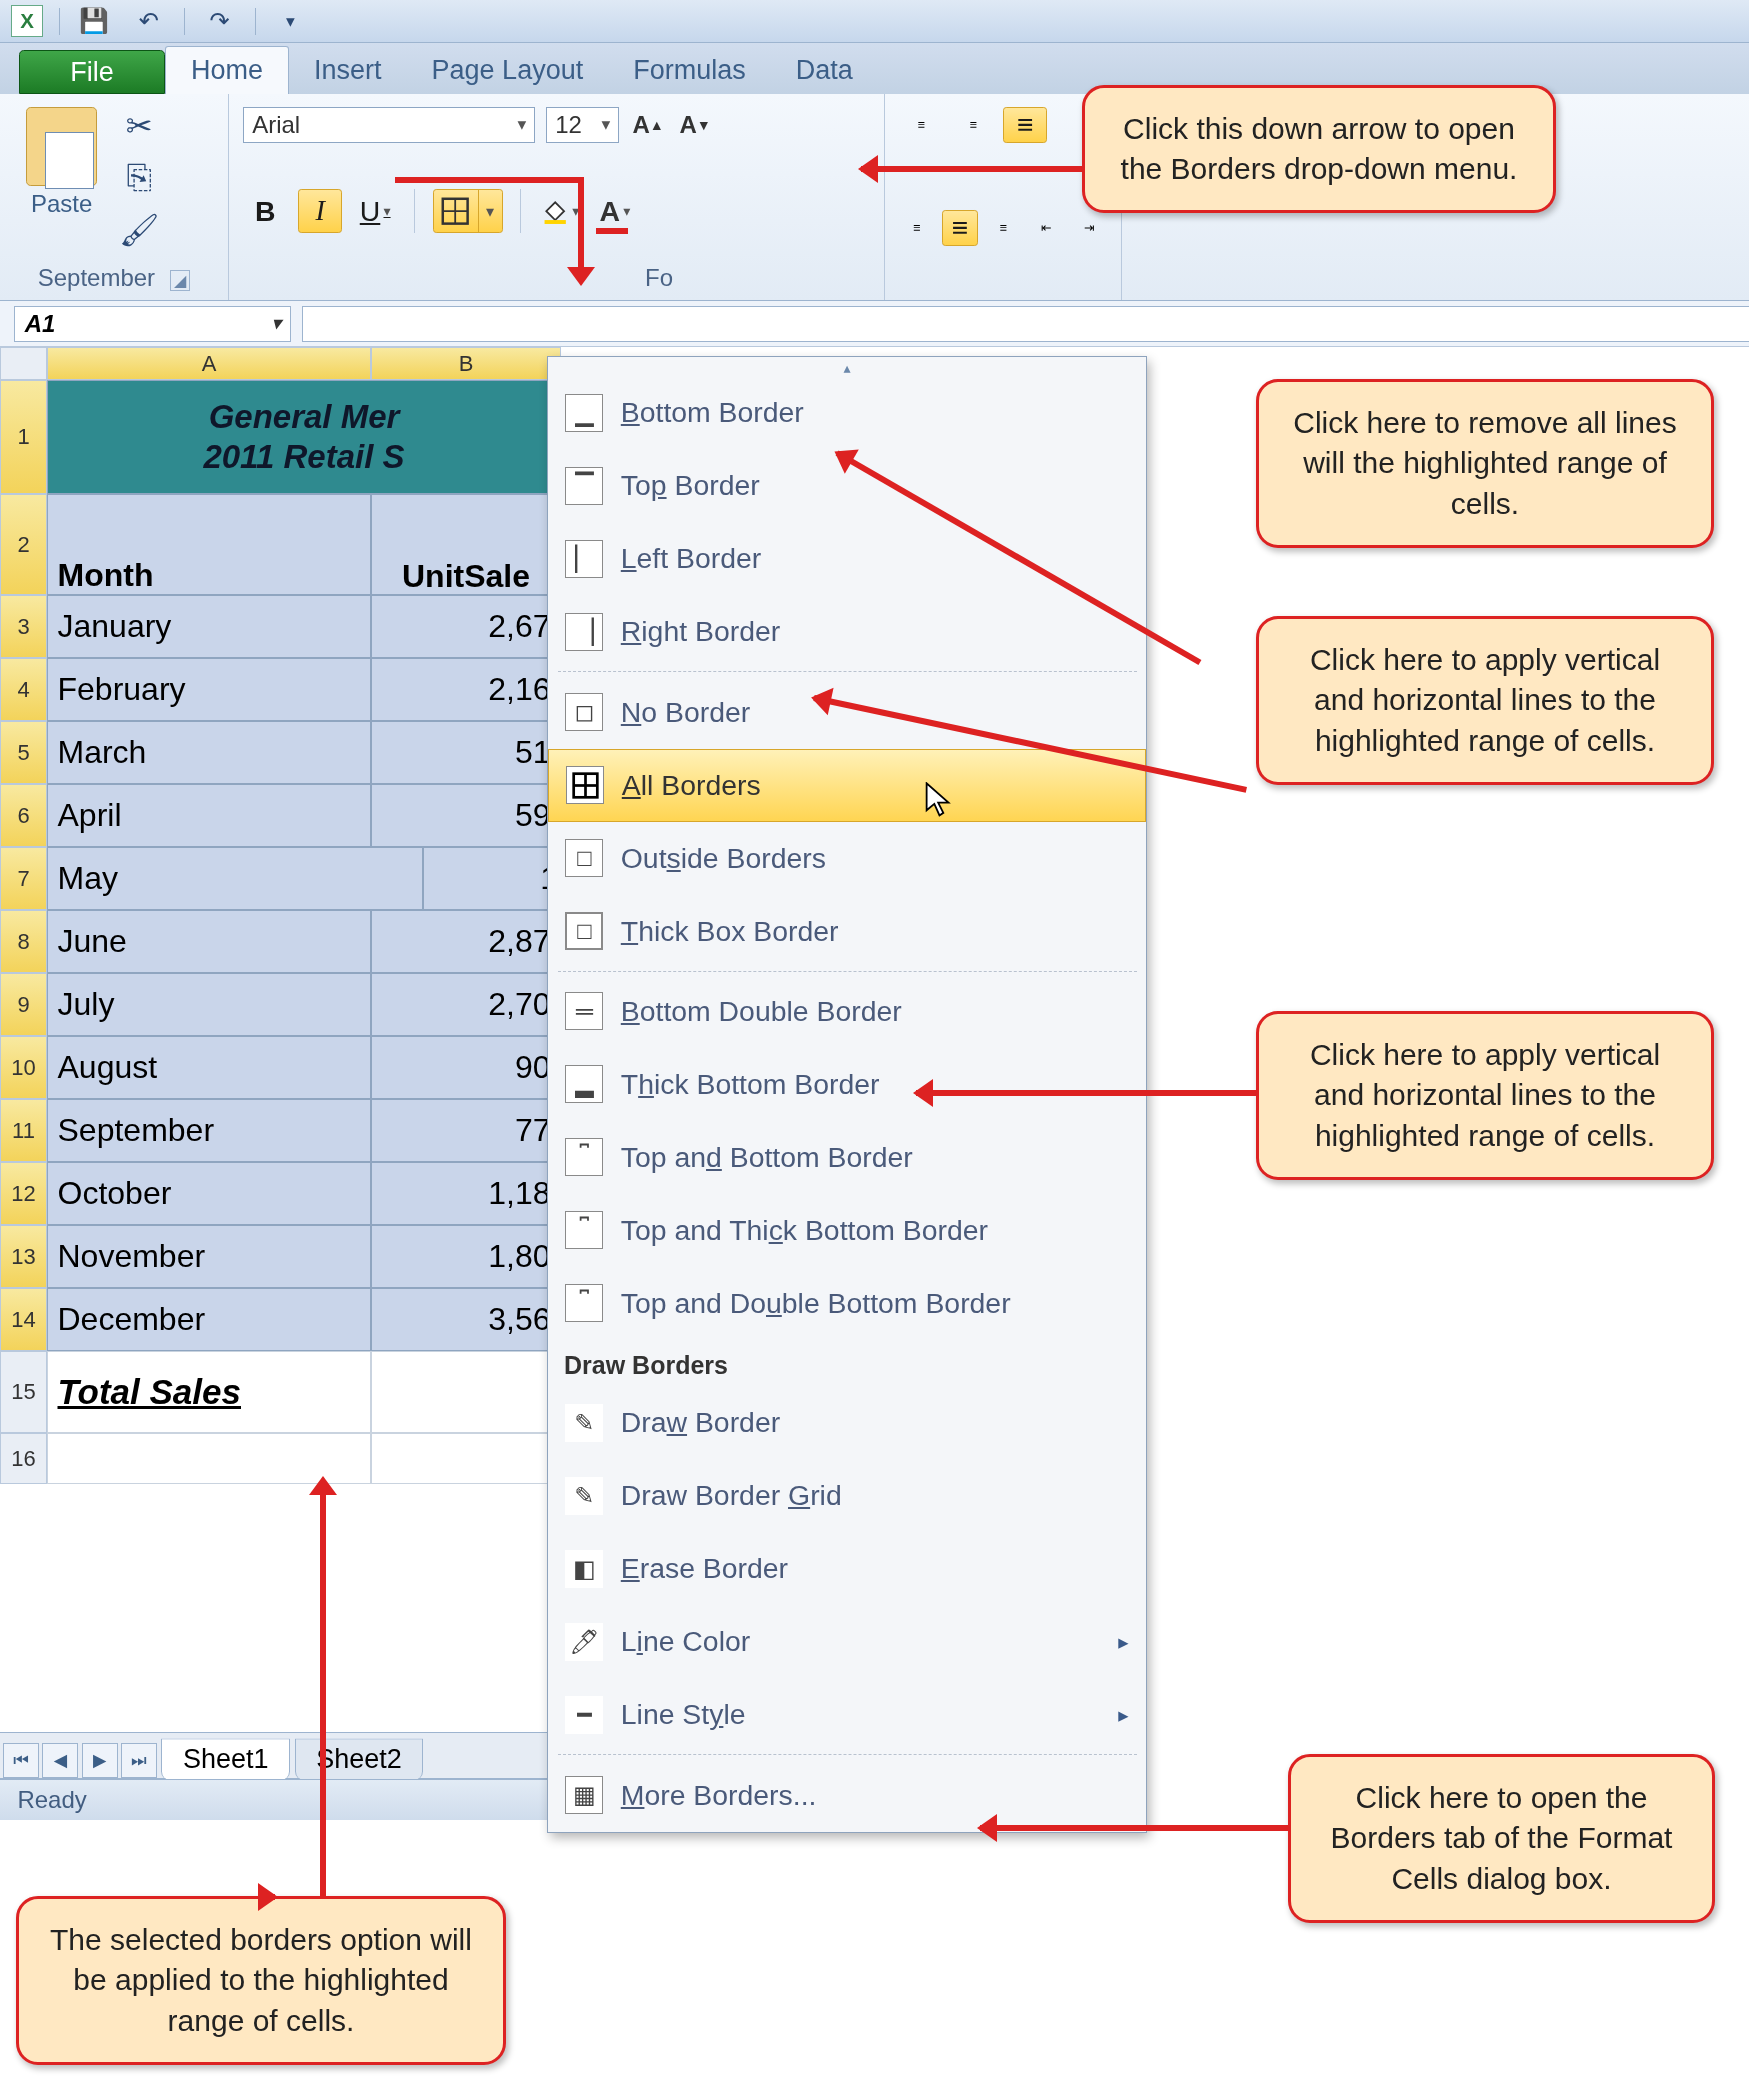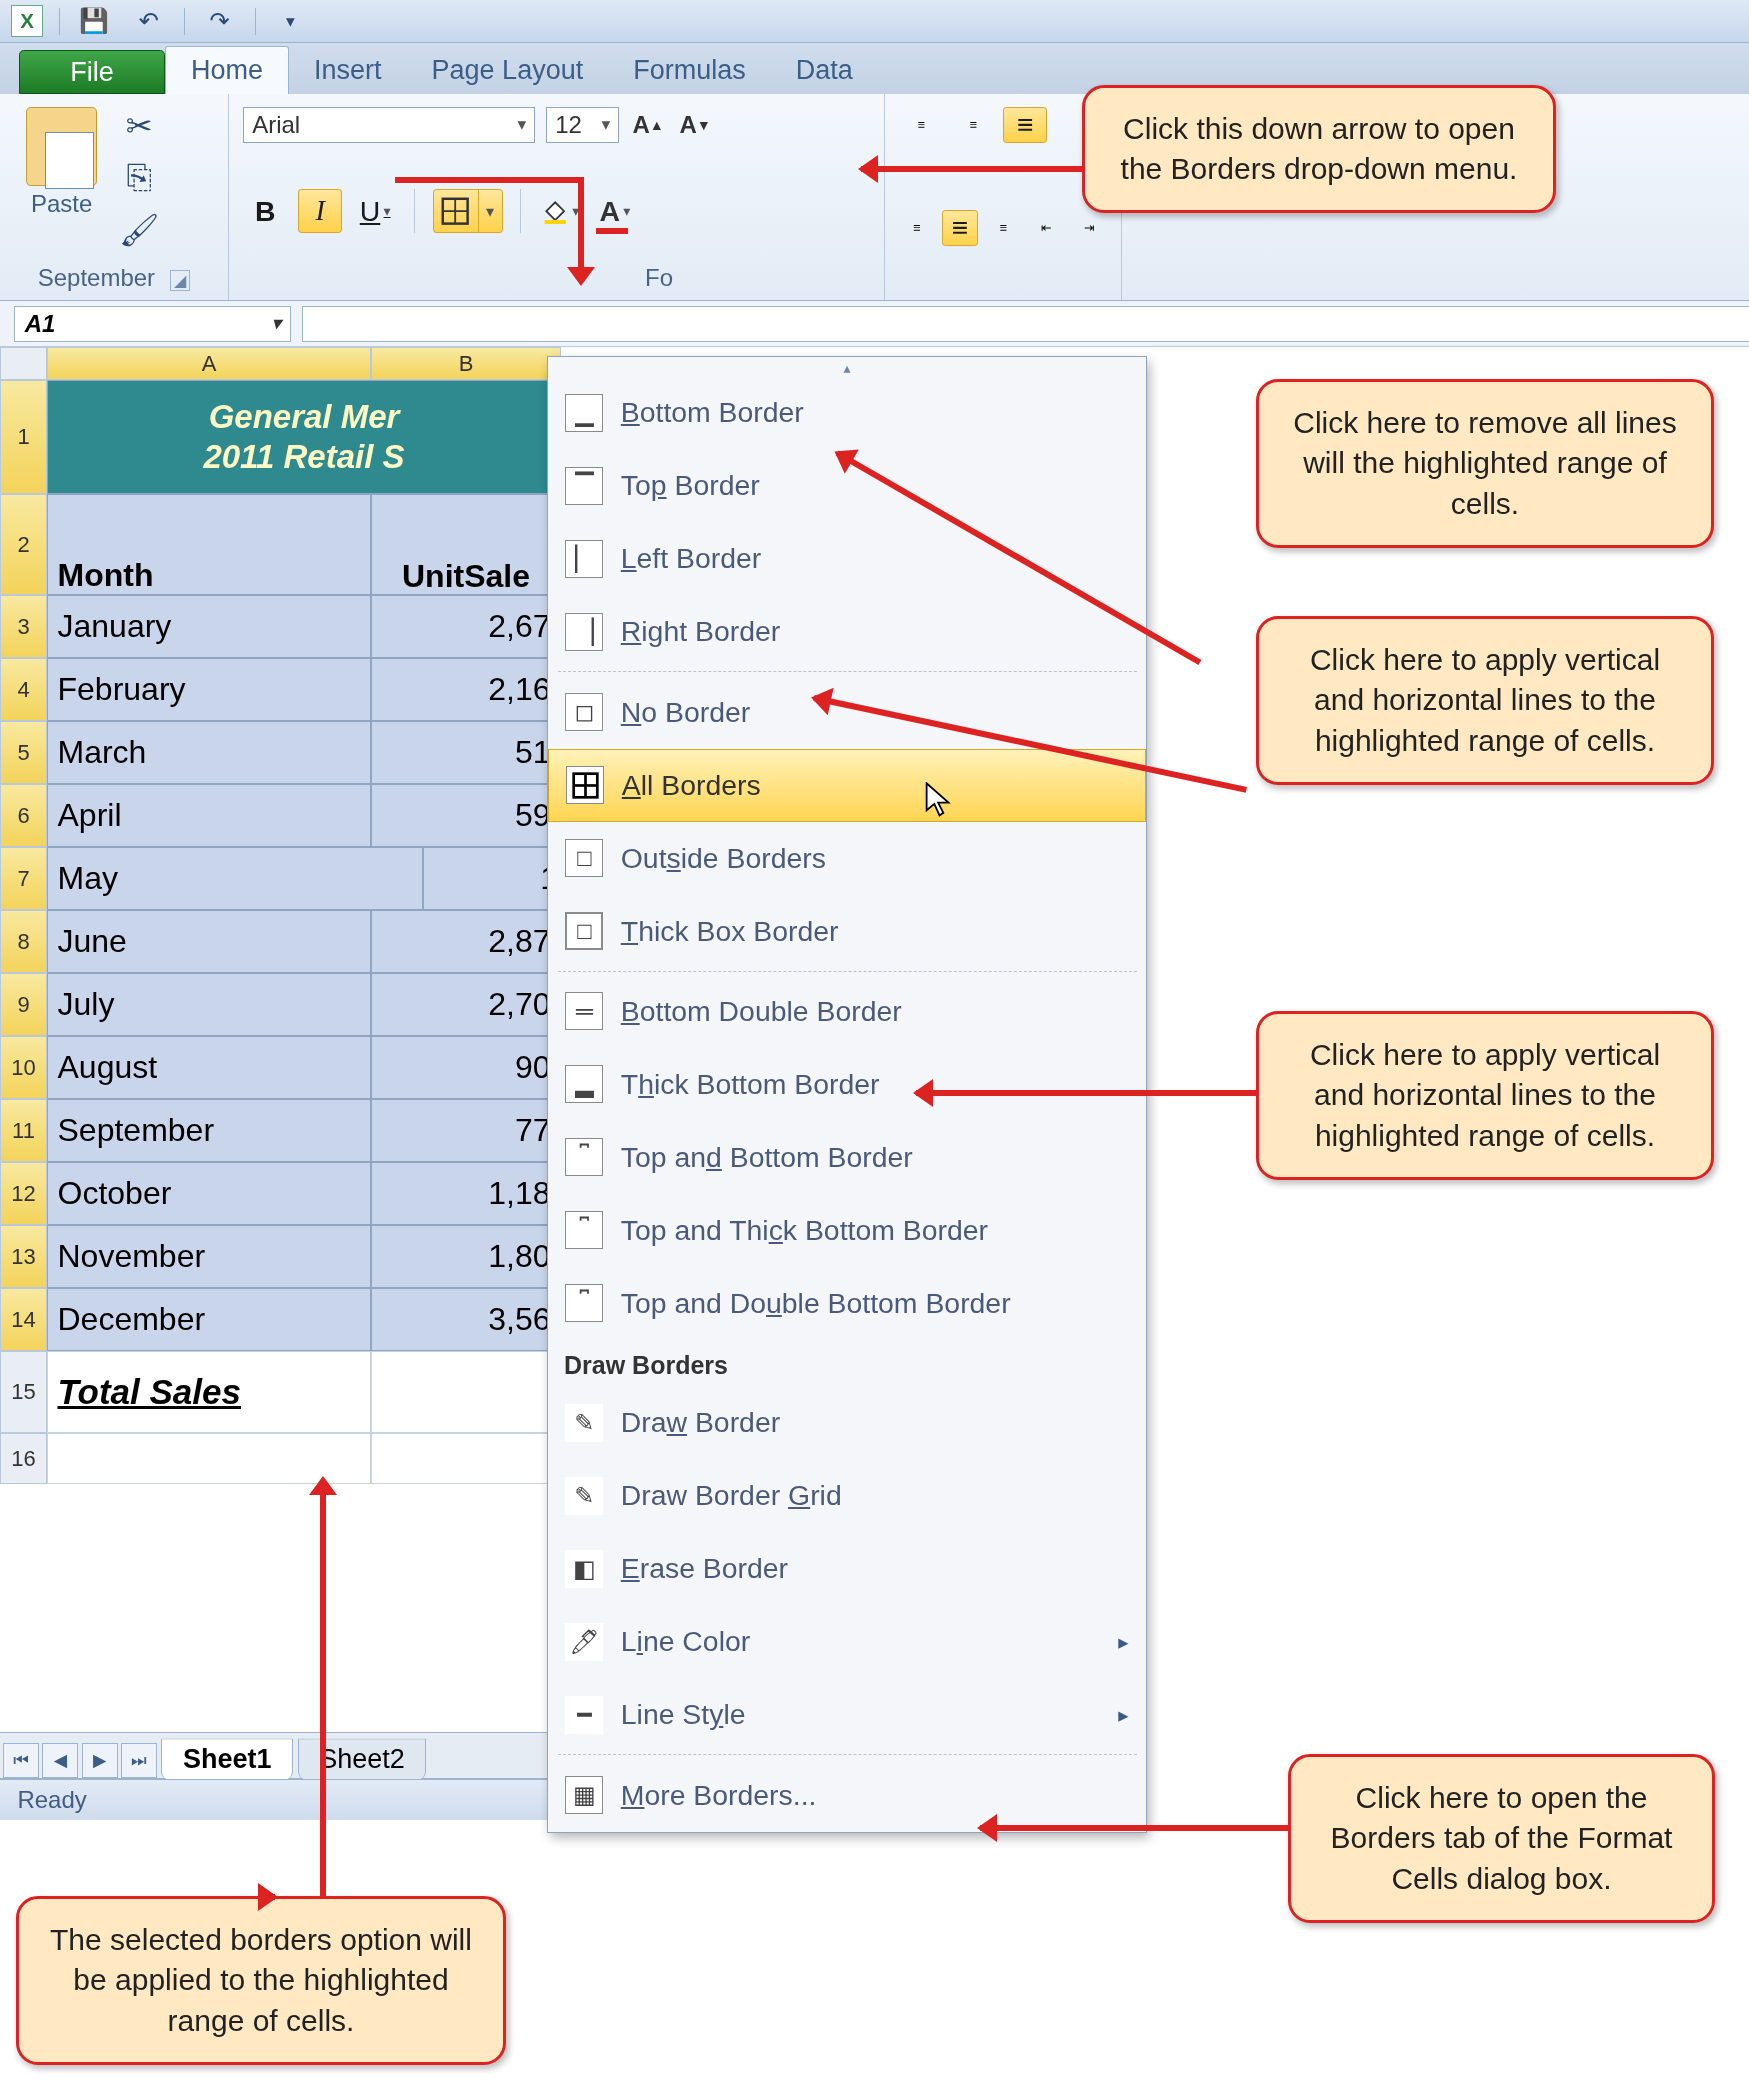--- a/index.html
+++ b/index.html
@@ -202,21 +202,21 @@
   .cell{
     border:0.8px solid #8fa5c0;background:#c9d5ea;
     font-size:32px;font-family:Arial,sans-serif;
     display:flex;align-items:center;padding:0 9.5px;
   }
   .cell.hdr{font-weight:bold;}
   .cell.right{justify-content:flex-end;}
   .cell.plain{background:#fff;border-color:#c9d3df;font-style:italic;font-weight:bold;text-decoration:underline;}
   .cell.plainB{background:#fff;border-color:#c9d3df;}
   .titlecell{
-    background:#2f8a8f;color:#fef9c3;font-style:italic;font-weight:bold;
+    background:#2f8a8f;color:#0f172a;font-style:italic;font-weight:bold;
     display:flex;flex-direction:column;align-items:center;justify-content:center;
     font-size:33px;line-height:1.2;
   }
 
   
   .dropdown{
     position:absolute;
     left:547px; top:356px;
     width:600px;
     background:#f4f6f9;
@@ -254,21 +254,21 @@
   
   .sheet-tabs{
     position:absolute;left:0;top:1732px;width:569px;height:47px;
     background:#e6ecf4;border-top:0.8px solid #9db4cf;border-bottom:0.8px solid #9db4cf;
     display:flex;align-items:flex-end;
   }
   .tab-scroll{width:36px;height:35px;border:0.8px solid #9db4cf;background:#eef3fa;
     display:flex;align-items:center;justify-content:center;font-size:17.4px;color:#3b5e87;margin-left:3.2px;}
   .sheet-tab{
     padding:4.7px 20.5px;border:0.8px solid #9db4cf;border-bottom:none;
-    background:#fff;font-size:27px;font-weight:bold;border-radius:0 0 8px 8px;
+    background:#fff;font-size:27px;font-weight:normal;border-radius:0 0 8px 8px;
     transform:translateY(1.6px);
     margin-left:4.7px;
   }
   .sheet-tab.inactive{background:#dfe7f1;font-weight:normal;}
   .statusbar{
     position:absolute;left:0;top:1779px;width:569px;height:41px;
     background:linear-gradient(#e2ebf5,#cfdcec);
     border-top:0.8px solid #9db4cf;
     display:flex;align-items:center;padding-left:17.4px;font-size:24px;color:#425d80;
   }

